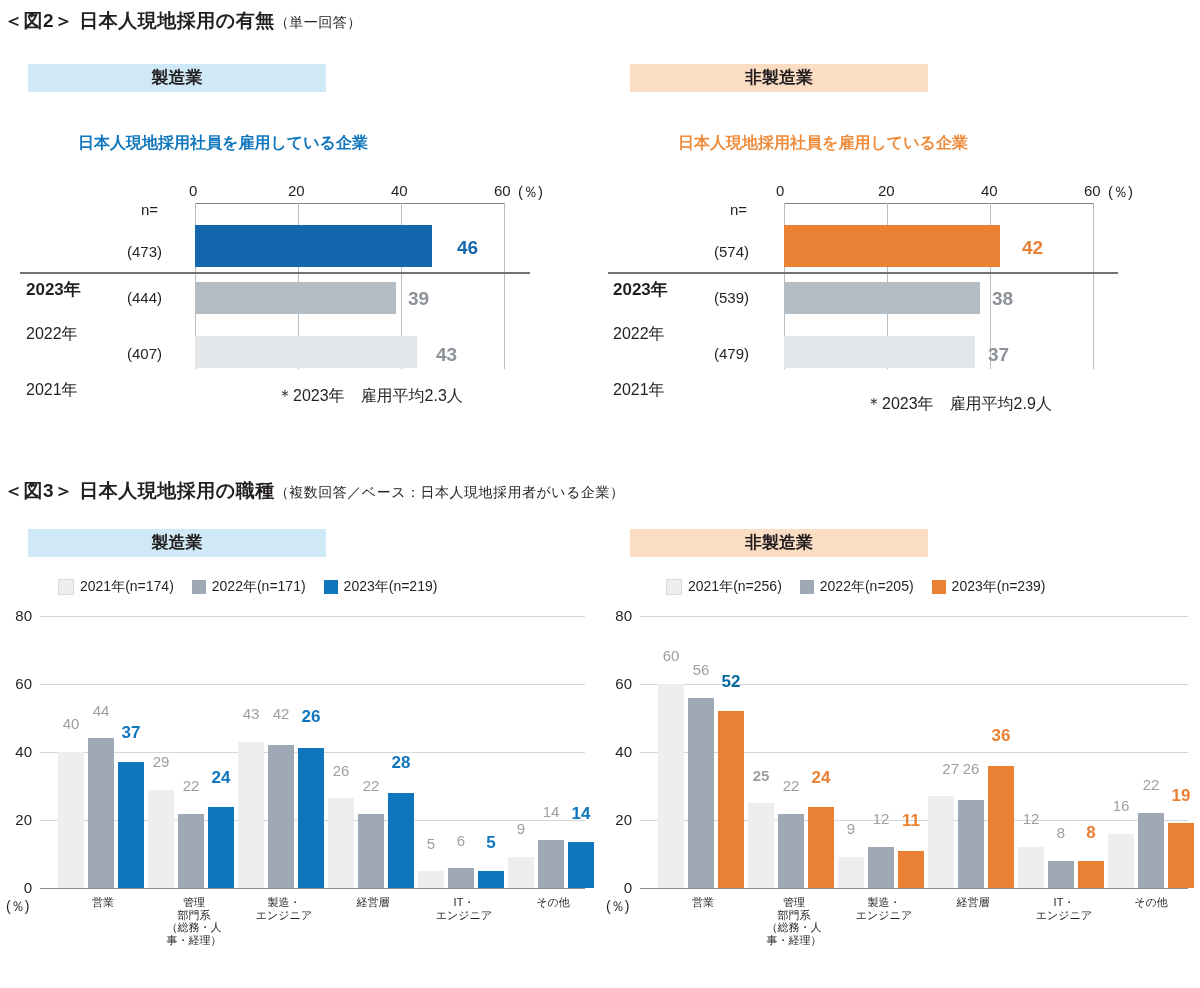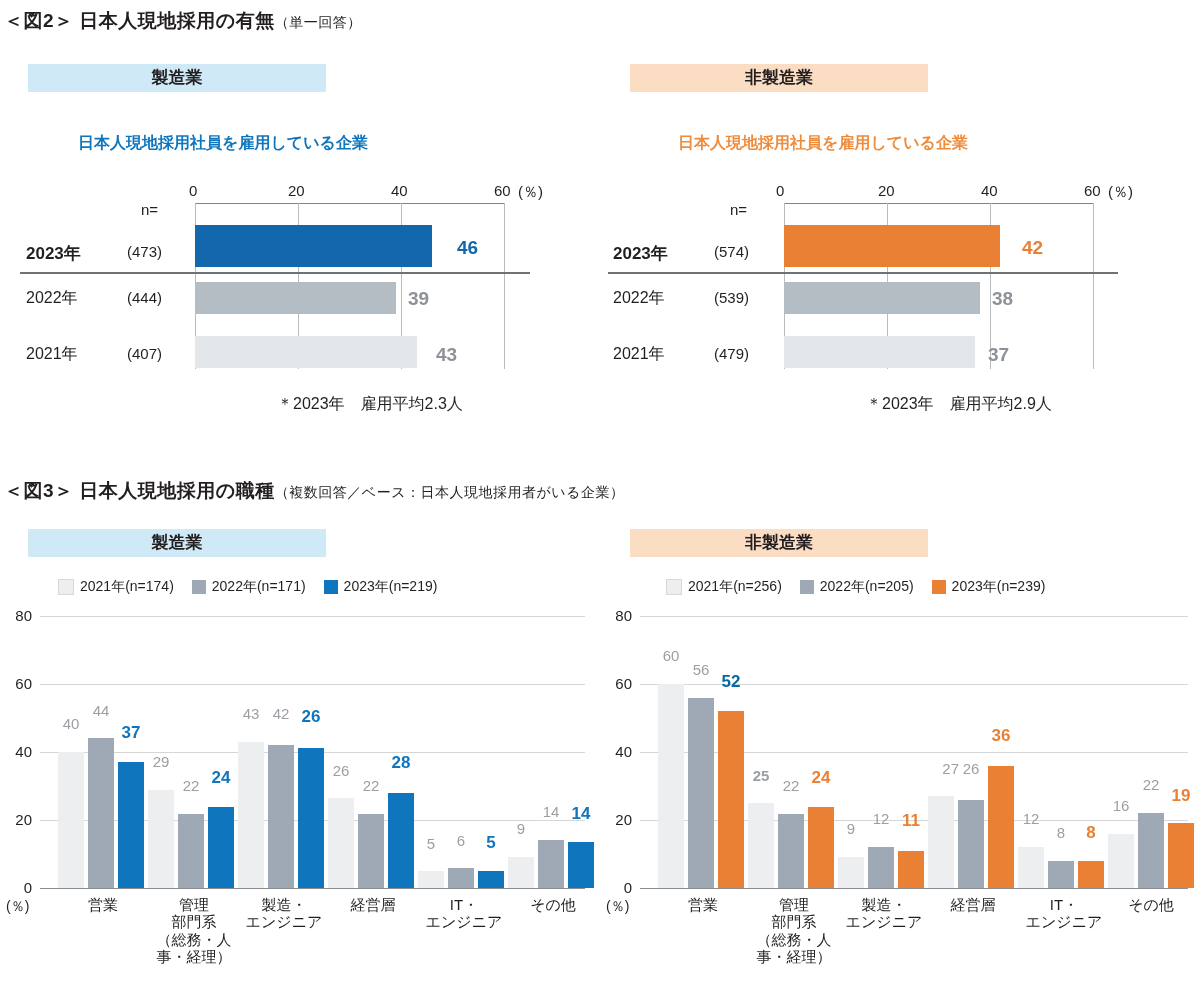--- a/index.html
+++ b/index.html
@@ -12,38 +12,38 @@
   .fig-title .sub{font-size:14px;font-weight:normal;}
   .panel-head{position:absolute;height:28px;line-height:28px;text-align:center;font-weight:bold;font-size:17px;}
   .head-mfg{background:#cfe9f7;color:#231f20;}
   .head-non{background:#fbddc4;color:#231f20;}
   .sec-label{position:absolute;font-weight:bold;font-size:16px;}
   .blue-txt{color:#0f76bd;}
   .orange-txt{color:#ef8c3c;}
   .tick{position:absolute;font-size:15px;color:#231f20;}
   .tickline{position:absolute;width:1px;background:#b9bcbe;}
   .axisline{position:absolute;height:1px;background:#7f8386;}
-  .rowlabel{position:absolute;font-size:16px;}
+  .rowlabel{position:absolute;font-size:16px;margin-top:36px;}
   .rowlabel.bold{font-weight:bold;font-size:17px;}
   .nlabel{position:absolute;font-size:15px;color:#231f20;}
   .bar{position:absolute;}
   .barval{position:absolute;font-size:19px;font-weight:bold;}
   .sepline{position:absolute;height:2px;background:#6f7376;}
   .note{position:absolute;font-size:16px;}
 
   
   .legend{position:absolute;font-size:14px;display:flex;gap:18px;align-items:center;}
   .legend .item{display:flex;align-items:center;gap:6px;}
   .legend .sw{width:14px;height:14px;display:inline-block;}
   .gy{position:absolute;font-size:15px;color:#231f20;text-align:right;}
   .gyline{position:absolute;height:1px;background:#d4d6d8;}
   .gbar{position:absolute;}
   .gval{position:absolute;font-size:15px;text-align:center;white-space:nowrap;}
   .gval.big{font-size:17px;font-weight:bold;}
-  .gcat{position:absolute;font-size:15px;text-align:center;line-height:1.15;}
+  .gcat{position:absolute;font-size:11px;text-align:center;line-height:1.15;}
   .pct{position:absolute;font-size:14px;}
 </style>
 </head>
 <body>
 
 <div class="fig-title" style="left:4px;top:8px;">
   <span>＜図2＞ 日本人現地採用の有無</span><span class="sub">（単一回答）</span>
 </div>
 
 <div class="panel-head head-mfg" style="left:28px;top:64px;width:298px;">製造業</div>
@@ -74,21 +74,21 @@
 <div class="rowlabel" style="left:26px;top:288px;">2022年</div>
 <div class="nlabel" style="left:127px;top:289px;">(444)</div>
 <div class="bar" style="left:195px;top:282px;width:201px;height:32px;background:#b4bcc4;"></div>
 <div class="barval" style="left:408px;top:288px;color:#8d9299;">39</div>
 
 <div class="rowlabel" style="left:26px;top:344px;">2021年</div>
 <div class="nlabel" style="left:127px;top:345px;">(407)</div>
 <div class="bar" style="left:195px;top:336px;width:222px;height:32px;background:#e3e7ea;"></div>
 <div class="barval" style="left:436px;top:344px;color:#8d9299;">43</div>
 
-<div class="note" style="left:277px;top:394px;">＊2023年　雇用平均2.3人</div>
+<div class="note" style="left:277px;top:386px;">＊2023年　雇用平均2.3人</div>
 
 <div class="tick" style="left:776px;top:182px;">0</div>
 <div class="tick" style="left:878px;top:182px;">20</div>
 <div class="tick" style="left:981px;top:182px;">40</div>
 <div class="tick" style="left:1084px;top:182px;">60</div>
 <div class="tick" style="left:1108px;top:183px;">(％)</div>
 <div class="axisline" style="left:784px;top:203px;width:310px;"></div>
 <div class="tickline" style="left:784px;top:203px;height:166px;"></div>
 <div class="tickline" style="left:887px;top:203px;height:166px;"></div>
 <div class="tickline" style="left:990px;top:203px;height:166px;"></div>

